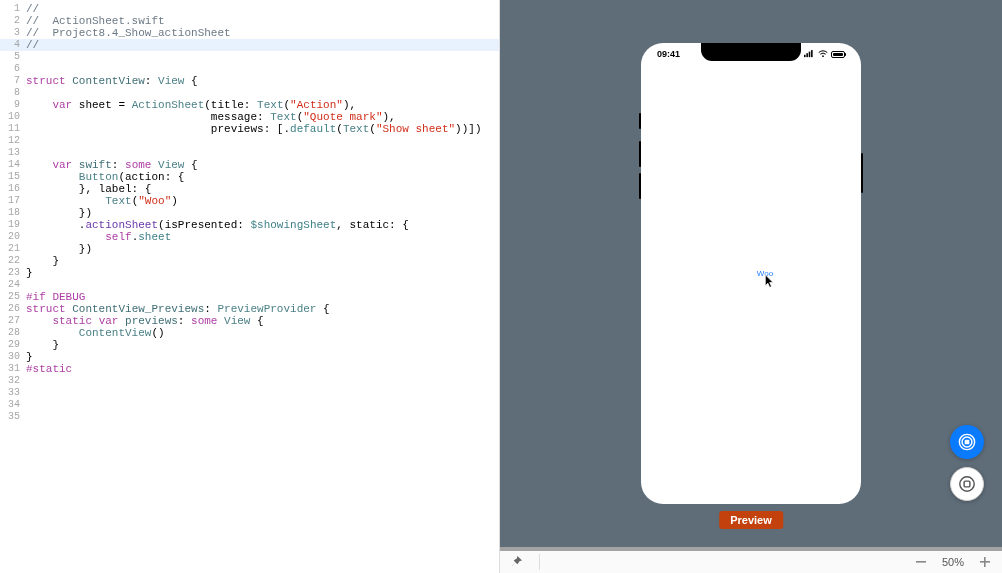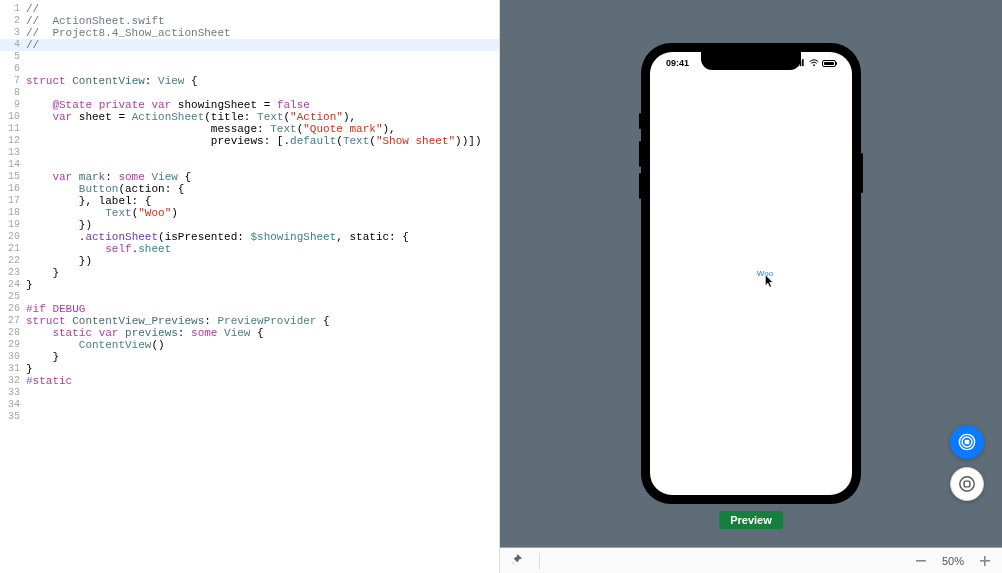--- a/index.html
+++ b/index.html
@@ -20,51 +20,51 @@
     .c-type    { color: #4b8187; }
     .c-string  { color: #d12f1b; }
     .c-attr    { color: #ad3da4; }
     .c-decl    { color: #3f6e75; }
     .c-member  { color: #6c36a9; }
     .c-prop    { color: #3e8087; }
     
     .preview { flex: 1; height: 100%; display: flex; flex-direction: column; background: #fff; }
     .preview-canvas { flex: 1; background: #5f6d79; position: relative; display: flex; align-items: center; justify-content: center; overflow: hidden; }
     
-    .device { width: 220px; height: 461px; background: #000; border-radius: 30px; padding: 9px; position: relative; }
+    .device { width: 220px; height: 461px; background: #000; border-radius: 30px; position: relative; }
     .device-inner { width: 100%; height: 100%; background: #fff; border-radius: 22px; position: relative; overflow: hidden; }
     .notch { position: absolute; top: 0; left: 50%; transform: translateX(-50%); width: 100px; height: 18px; background: #000; border-bottom-left-radius: 11px; border-bottom-right-radius: 11px; z-index: 5; }
     .statusbar { position: absolute; top: 4px; left: 0; right: 0; height: 14px; display: flex; justify-content: space-between; align-items: center; padding: 0 16px; font-family: -apple-system, Helvetica, Arial, sans-serif; font-size: 9px; font-weight: 600; color: #000; z-index: 6; }
     .sb-right { display: flex; align-items: center; gap: 3px; }
     .battery { width: 14px; height: 7px; border: 1px solid #000; border-radius: 2px; position: relative; }
     .battery::after { content: ""; position: absolute; right: -2px; top: 1.5px; width: 1px; height: 3px; background: #000; border-radius: 0 1px 1px 0; }
     .battery-fill { position: absolute; left: 1px; top: 1px; bottom: 1px; width: 10px; background: #000; border-radius: 1px; }
     .wifi-svg { width: 10px; height: 8px; }
     .signal-svg { width: 11px; height: 8px; }
     
     .side-btn { position: absolute; background: #000; border-radius: 1.5px; }
     .side-left-1 { left: -2px; top: 70px; width: 2px; height: 16px; }
     .side-left-2 { left: -2px; top: 98px; width: 2px; height: 26px; }
     .side-left-3 { left: -2px; top: 130px; width: 2px; height: 26px; }
     .side-right  { right: -2px; top: 110px; width: 2px; height: 40px; }
     
     .device-content { position: absolute; inset: 0; display: flex; align-items: center; justify-content: center; margin-left: 28px; }
     .woo-btn { color: #1f7cff; font-family: -apple-system, Helvetica, Arial, sans-serif; font-size: 8px; }
     .cursor { position: absolute; width: 11px; height: 15px; pointer-events: none; }
     
-    .preview-label { position: absolute; bottom: 18px; left: 50%; transform: translateX(-50%); background: #15803d; color: #fff; font-family: -apple-system, Helvetica, Arial, sans-serif; font-size: 11px; font-weight: 600; padding: 3px 11px; border-radius: 3px; }
+    .preview-label { position: absolute; bottom: 18px; left: 50%; transform: translateX(-50%); background: #c2410c; color: #fff; font-family: -apple-system, Helvetica, Arial, sans-serif; font-size: 11px; font-weight: 600; padding: 3px 11px; border-radius: 3px; }
     
     .float-btn { position: absolute; right: 18px; width: 34px; height: 34px; border-radius: 17px; display: flex; align-items: center; justify-content: center; box-shadow: 0 1px 4px rgba(0,0,0,0.25); }
     .float-blue { bottom: 88px; background: #0a7aff; }
     .float-white { bottom: 46px; background: #ffffff; border: 1px solid #d0d0d0; }
     .float-btn svg { width: 18px; height: 18px; }
     .ring-inner-b { fill:none; stroke:#fff; stroke-width:1.6; }
     .ring-inner-w { fill:none; stroke:#555; stroke-width:1.6; }
     
-    .preview-toolbar { height: 26px; background: #fafafa; border-top: 1px solid #a3a3a3; display: flex; align-items: center; padding: 0 10px; font-family: -apple-system, Helvetica, Arial, sans-serif; color: #555; font-size: 11px; }
+    .preview-toolbar { height: 26px; background: #fafafa; border-top: 4px solid #a3a3a3; display: flex; align-items: center; padding: 0 10px; font-family: -apple-system, Helvetica, Arial, sans-serif; color: #555; font-size: 11px; }
     .tb-left { display: flex; align-items: center; gap: 16px; }
     .tb-spacer { flex: 1; }
     .tb-zoom { display: flex; align-items: center; gap: 14px; }
     .zoom-btn { width: 14px; height: 14px; display: flex; align-items: center; justify-content: center; color: #777; }
     .pin-svg { width: 13px; height: 13px; }
     .divider-v { width: 1px; height: 16px; background: #ddd; }
   </style>
 </head>
 <body>
 
@@ -111,27 +111,26 @@
         </div>
       <div class="lines" id="lines">
           <div class="line"><span class="c-comment">//</span></div>
           <div class="line"><span class="c-comment">//  ActionSheet.swift</span></div>
           <div class="line"><span class="c-comment">//  Project8.4_Show_actionSheet</span></div>
           <div class="line hl"><span class="c-comment">//</span></div>
           <div class="line"><span></span></div>
           <div class="line"><span></span></div>
           <div class="line"><span class="c-keyword">struct </span><span class="c-decl">ContentView</span><span>: </span><span class="c-type">View</span><span> {</span></div>
           <div class="line"><span></span></div>
-          <div class="line"><span>    </span><span class="c-attr">@State</span><span> </span><span class="c-keyword">private </span><span class="c-keyword">var </span><span>showingSheet</span><span> = </span><span class="c-keyword">false</span></div>
           <div class="line"><span>    </span><span class="c-keyword">var </span><span>sheet</span><span> = </span><span class="c-type">ActionSheet</span><span>(title: </span><span class="c-type">Text</span><span>(</span><span class="c-string">"Action"</span><span>),</span></div>
           <div class="line"><span>                            message: </span><span class="c-type">Text</span><span>(</span><span class="c-string">"Quote mark"</span><span>),</span></div>
           <div class="line"><span>                            previews: [.</span><span class="c-prop">default</span><span>(</span><span class="c-type">Text</span><span>(</span><span class="c-string">"Show sheet"</span><span>))])</span></div>
           <div class="line"><span></span></div>
           <div class="line"><span></span></div>
-          <div class="line"><span>    </span><span class="c-keyword">var </span><span class="c-decl">mark</span><span>: </span><span class="c-keyword">some </span><span class="c-type">View</span><span> {</span></div>
+          <div class="line"><span>    </span><span class="c-keyword">var </span><span class="c-decl">swift</span><span>: </span><span class="c-keyword">some </span><span class="c-type">View</span><span> {</span></div>
           <div class="line"><span>        </span><span class="c-type">Button</span><span>(action: {</span></div>
           <div class="line"><span>        }, label: {</span></div>
           <div class="line"><span>            </span><span class="c-type">Text</span><span>(</span><span class="c-string">"Woo"</span><span>)</span></div>
           <div class="line"><span>        })</span></div>
           <div class="line"><span>        .</span><span class="c-member">actionSheet</span><span>(isPresented: </span><span class="c-prop">$showingSheet</span><span>, static: {</span></div>
           <div class="line"><span>            </span><span class="c-keyword">self</span><span>.</span><span class="c-prop">sheet</span></div>
           <div class="line"><span>        })</span></div>
           <div class="line"><span>    }</span></div>
           <div class="line"><span>}</span></div>
           <div class="line"><span></span></div>

